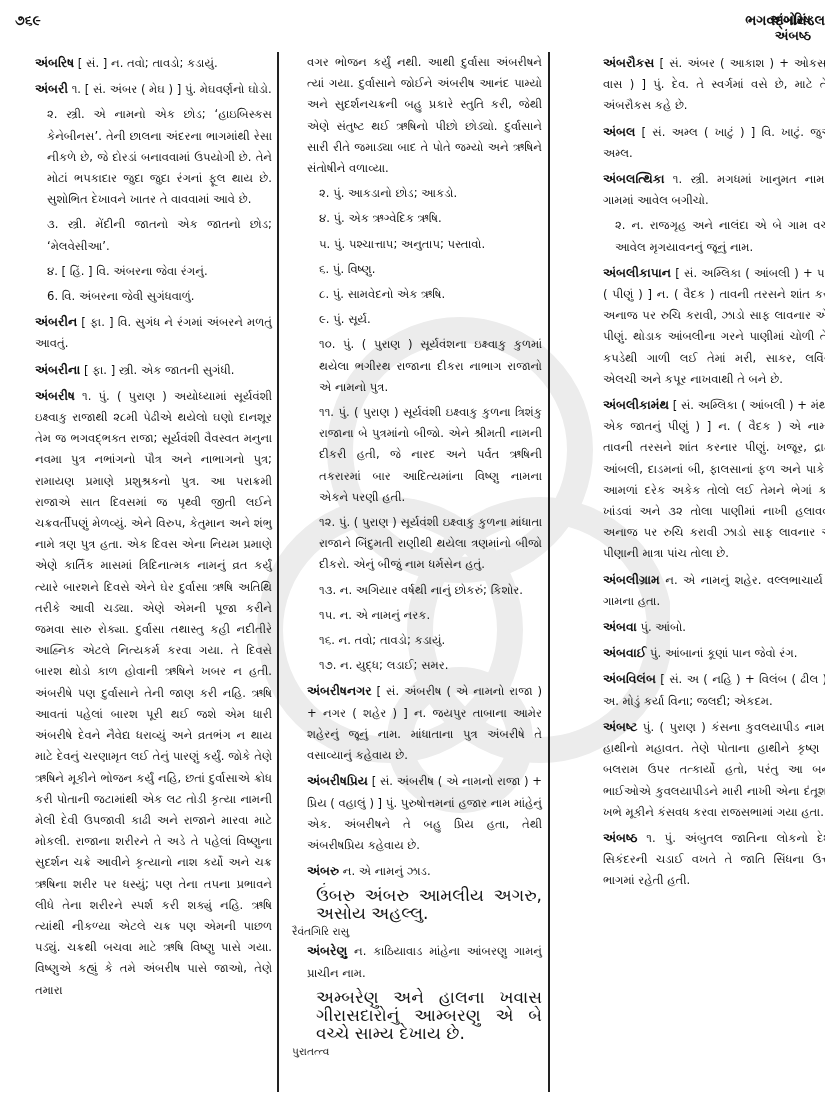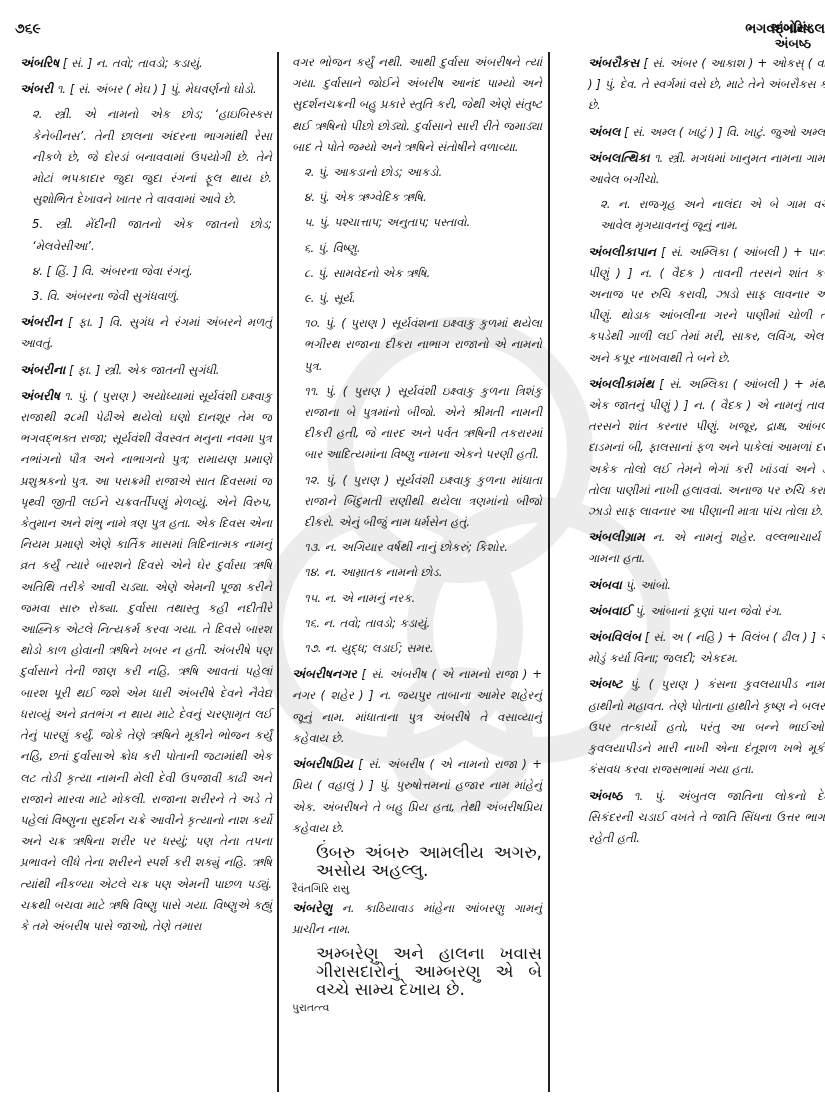--- a/index.html
+++ b/index.html
@@ -1,31 +1,31 @@
 <!DOCTYPE html>
 <html><head>
 <meta charset="utf-8">
 <style>
   html, body { margin:0; padding:0; background:#ffffff; }
   body { width:825px; height:1097px; position:relative; overflow:hidden;
          font-family:"DejaVu Sans", sans-serif; color:#111; }
   .page { position:absolute; left:0; top:0; width:825px; height:1097px; }
   .watermark { position:absolute; left:250px; top:300px; width:420px; height:520px; pointer-events:none; }
-  .header { position:absolute; left:0; top:8px; width:825px; height:44px; }
+  .header { position:absolute; left:0; top:0; width:825px; height:44px; }
   .page-no { position:absolute; left:15px; top:12px; font-size:14px; font-weight:bold; }
   .book-title { position:absolute; left:0; width:825px; top:12px; text-align:right; font-size:14px; font-weight:bold; }
   .guide { position:absolute; right:14px; top:12px; text-align:right; font-size:13px; font-weight:bold; line-height:16px; }
   .col { position:absolute; top:52px; font-size:11.6px; line-height:21.2px; text-align:justify; }
   .col1 { left:20px; width:252px; }
   .col2 { left:292px; width:250px; }
   .col3 { left:588px; width:248px; }
   .divider { position:absolute; width:1.5px; background:#222; }
   .div1 { left:277px; top:52px; height:1040px; }
   .div2 { left:548px; top:52px; height:1040px; }
-  .entry { margin:0 0 4px 0;font-style:italic; }
+  .entry { margin:0 0 4px 15px; }
   .headword { font-weight:bold; font-size:12.4px; }
   .sense { padding-left:12px; }
   .quote { padding-left:24px; font-size:17px; line-height:18px; }
   .quote-src { text-align:left; font-size:10.6px; line-height:18px; }
 </style>
 </head>
 <body>
 
 <div class="page">
 
@@ -47,45 +47,45 @@
     </div>
   </div>
 
   <div class="divider div1"></div>
   <div class="divider div2"></div>
 
   <div class="col col1">
       <div class="entry"><span class="headword">અંબરિષ</span><span> [ સં. ] ન. તવો; તાવડો; કડાયું.</span></div>
       <div class="entry"><span class="headword">અંબરી</span><span> ૧. [ સં. અંબર ( મેઘ ) ] પું. મેઘવર્ણનો ઘોડો.</span></div>
       <div class="entry sense"><span>૨. સ્ત્રી. એ નામનો એક છોડ; ‘હાઇબિસ્કસ કેનેબીનસ’. તેની છાલના અંદરના ભાગમાંથી રેસા નીકળે છે, જે દોરડાં બનાવવામાં ઉપયોગી છે. તેને મોટાં ભપકાદાર જુદા જુદા રંગનાં ફૂલ થાય છે. સુશોભિત દેખાવને ખાતર તે વાવવામાં આવે છે.</span></div>
-      <div class="entry sense"><span>5. સ્ત્રી. મેંદીની જાતનો એક જાતનો છોડ; ‘મેલવેસીઆ’.</span></div>
+      <div class="entry sense"><span>૩. સ્ત્રી. મેંદીની જાતનો એક જાતનો છોડ; ‘મેલવેસીઆ’.</span></div>
       <div class="entry sense"><span>૪. [ હિં. ] વિ. અંબરના જેવા રંગનું.</span></div>
-      <div class="entry sense"><span>3. વિ. અંબરના જેવી સુગંધવાળું.</span></div>
+      <div class="entry sense"><span>6. વિ. અંબરના જેવી સુગંધવાળું.</span></div>
       <div class="entry"><span class="headword">અંબરીન</span><span> [ ફા. ] વિ. સુગંધ ને રંગમાં અંબરને મળતું આવતું.</span></div>
       <div class="entry"><span class="headword">અંબરીના</span><span> [ ફા. ] સ્ત્રી. એક જાતની સુગંધી.</span></div>
       <div class="entry"><span class="headword">અંબરીષ</span><span> ૧. પું. ( પુરાણ ) અયોધ્યામાં સૂર્યવંશી ઇક્ષ્વાકુ રાજાથી ૨૮મી પેઢીએ થયેલો ઘણો દાનશૂર તેમ જ ભગવદ્ભક્ત રાજા; સૂર્યવંશી વૈવસ્વત મનુના નવમા પુત્ર નભાંગનો પૌત્ર અને નાભાગનો પુત્ર; રામાયણ પ્રમાણે પ્રશુશ્રકનો પુત્ર. આ પરાક્રમી રાજાએ સાત દિવસમાં જ પૃથ્વી જીતી લઈને ચક્રવર્તીપણું મેળવ્યું. એને વિરુપ, કેતુમાન અને શંભુ નામે ત્રણ પુત્ર હતા. એક દિવસ એના નિયમ પ્રમાણે એણે કાર્તિક માસમાં ત્રિદિનાત્મક નામનું વ્રત કર્યું ત્યારે બારશને દિવસે એને ઘેર દુર્વાસા ઋષિ અતિથિ તરીકે આવી ચડ્યા. એણે એમની પૂજા કરીને જમવા સારુ રોક્યા. દુર્વાસા તથાસ્તુ કહી નદીતીરે આહ્નિક એટલે નિત્યકર્મ કરવા ગયા. તે દિવસે બારશ થોડો કાળ હોવાની ઋષિને ખબર ન હતી. અંબરીષે પણ દુર્વાસાને તેની જાણ કરી નહિ. ઋષિ આવતાં પહેલાં બારશ પૂરી થઈ જશે એમ ધારી અંબરીષે દેવને નૈવેદ્ય ધરાવ્યું અને વ્રતભંગ ન થાય માટે દેવનું ચરણામૃત લઈ તેનું પારણું કર્યું. જોકે તેણે ઋષિને મૂકીને ભોજન કર્યું નહિ, છતાં દુર્વાસાએ ક્રોધ કરી પોતાની જટામાંથી એક લટ તોડી કૃત્યા નામની મેલી દેવી ઉપજાવી કાઢી અને રાજાને મારવા માટે મોકલી. રાજાના શરીરને તે અડે તે પહેલાં વિષ્ણુના સુદર્શન ચક્રે આવીને કૃત્યાનો નાશ કર્યો અને ચક્ર ઋષિના શરીર પર ધસ્યું; પણ તેના તપના પ્રભાવને લીધે તેના શરીરને સ્પર્શ કરી શક્યું નહિ. ઋષિ ત્યાંથી નીકળ્યા એટલે ચક્ર પણ એમની પાછળ પડ્યું. ચક્રથી બચવા માટે ઋષિ વિષ્ણુ પાસે ગયા. વિષ્ણુએ કહ્યું કે તમે અંબરીષ પાસે જાઓ, તેણે તમારા</span></div>
     </div>
   <div class="col col2">
       <div class="entry"><span>વગર ભોજન કર્યું નથી. આથી દુર્વાસા અંબરીષને ત્યાં ગયા. દુર્વાસાને જોઈને અંબરીષ આનંદ પામ્યો અને સુદર્શનચક્રની બહુ પ્રકારે સ્તુતિ કરી, જેથી એણે સંતુષ્ટ થઈ ઋષિનો પીછો છોડ્યો. દુર્વાસાને સારી રીતે જમાડ્યા બાદ તે પોતે જમ્યો અને ઋષિને સંતોષીને વળાવ્યા.</span></div>
       <div class="entry sense"><span>૨. પું. આકડાનો છોડ; આકડો.</span></div>
       <div class="entry sense"><span>૪. પું. એક ઋગ્વેદિક ઋષિ.</span></div>
       <div class="entry sense"><span>૫. પું. પશ્ચાત્તાપ; અનુતાપ; પસ્તાવો.</span></div>
       <div class="entry sense"><span>૬. પું. વિષ્ણુ.</span></div>
       <div class="entry sense"><span>૮. પું. સામવેદનો એક ઋષિ.</span></div>
       <div class="entry sense"><span>૯. પું. સૂર્ય.</span></div>
       <div class="entry sense"><span>૧૦. પું. ( પુરાણ ) સૂર્યવંશના ઇક્ષ્વાકુ કુળમાં થયેલા ભગીરથ રાજાના દીકરા નાભાગ રાજાનો એ નામનો પુત્ર.</span></div>
       <div class="entry sense"><span>૧૧. પું. ( પુરાણ ) સૂર્યવંશી ઇક્ષ્વાકુ કુળના ત્રિશંકુ રાજાના બે પુત્રમાંનો બીજો. એને શ્રીમતી નામની દીકરી હતી, જે નારદ અને પર્વત ઋષિની તકરારમાં બાર આદિત્યમાંના વિષ્ણુ નામના એકને પરણી હતી.</span></div>
       <div class="entry sense"><span>૧૨. પું. ( પુરાણ ) સૂર્યવંશી ઇક્ષ્વાકુ કુળના માંધાતા રાજાને બિંદુમતી રાણીથી થયેલા ત્રણમાંનો બીજો દીકરો. એનું બીજું નામ ધર્મસેન હતું.</span></div>
       <div class="entry sense"><span>૧૩. ન. અગિયાર વર્ષથી નાનું છોકરું; કિશોર.</span></div>
-      <div class="entry sense"><span>૧૪. ન. આમ્રાતક નામનો છોડ.</span></div>
       <div class="entry sense"><span>૧૫. ન. એ નામનું નરક.</span></div>
       <div class="entry sense"><span>૧૬. ન. તવો; તાવડો; કડાયું.</span></div>
       <div class="entry sense"><span>૧૭. ન. યુદ્ધ; લડાઈ; સમર.</span></div>
       <div class="entry"><span class="headword">અંબરીષનગર</span><span> [ સં. અંબરીષ ( એ નામનો રાજા ) + નગર ( શહેર ) ] ન. જયપુર તાબાના આમેર શહેરનું જૂનું નામ. માંધાતાના પુત્ર અંબરીષે તે વસાવ્યાનું કહેવાય છે.</span></div>
       <div class="entry"><span class="headword">અંબરીષપ્રિય</span><span> [ સં. અંબરીષ ( એ નામનો રાજા ) + પ્રિય ( વહાલું ) ] પું. પુરુષોત્તમનાં હજાર નામ માંહેનું એક. અંબરીષને તે બહુ પ્રિય હતા, તેથી અંબરીષપ્રિય કહેવાય છે.</span></div>
+      <div class="entry"><span class="headword">અંબરુ</span><span> ન. એ નામનું ઝાડ.</span></div>
       <div class="quote"><span>ઉંબરુ અંબરુ આમલીય અગરુ, અસોય અહલ્લુ.</span></div>
       <div class="quote-src"><span>રૈવંતગિરિ રાસુ</span></div>
       <div class="entry"><span class="headword">અંબરેણુ</span><span> ન. કાઠિયાવાડ માંહેના આંબરણુ ગામનું પ્રાચીન નામ.</span></div>
       <div class="quote"><span>અમ્બરેણુ અને હાલના ખવાસ ગીરાસદારોનું આમ્બરણુ એ બે વચ્ચે સામ્ય દેખાય છે.</span></div>
       <div class="quote-src"><span>પુરાતત્ત્વ</span></div>
     </div>
   <div class="col col3">
       <div class="entry"><span class="headword">અંબરૌકસ</span><span> [ સં. અંબર ( આકાશ ) + ઓકસ્ ( વાસ ) ] પું. દેવ. તે સ્વર્ગમાં વસે છે, માટે તેને અંબરૌકસ કહે છે.</span></div>
       <div class="entry"><span class="headword">અંબલ</span><span> [ સં. અમ્લ ( ખાટું ) ] વિ. ખાટું. જુઓ અમ્લ.</span></div>
       <div class="entry"><span class="headword">અંબલત્થિકા</span><span> ૧. સ્ત્રી. મગધમાં ખાનુમત નામના ગામમાં આવેલ બગીચો.</span></div>

